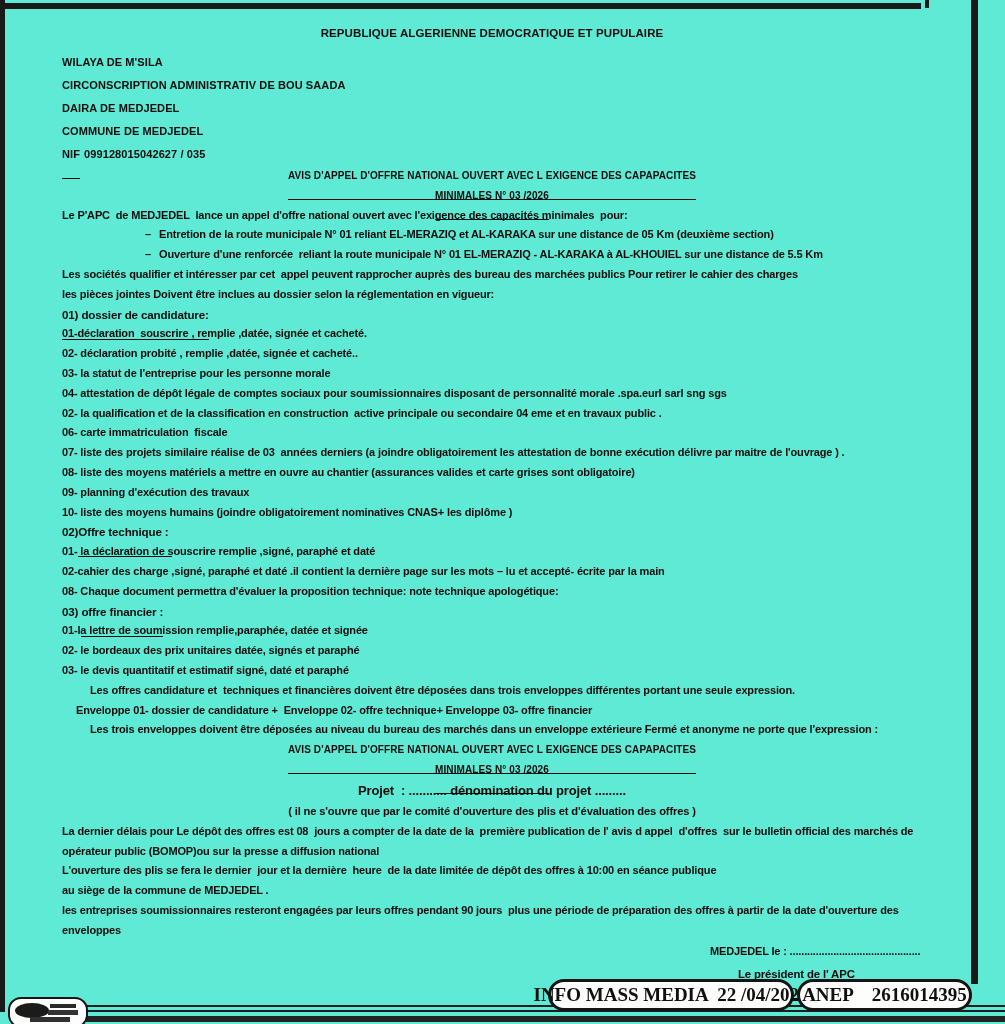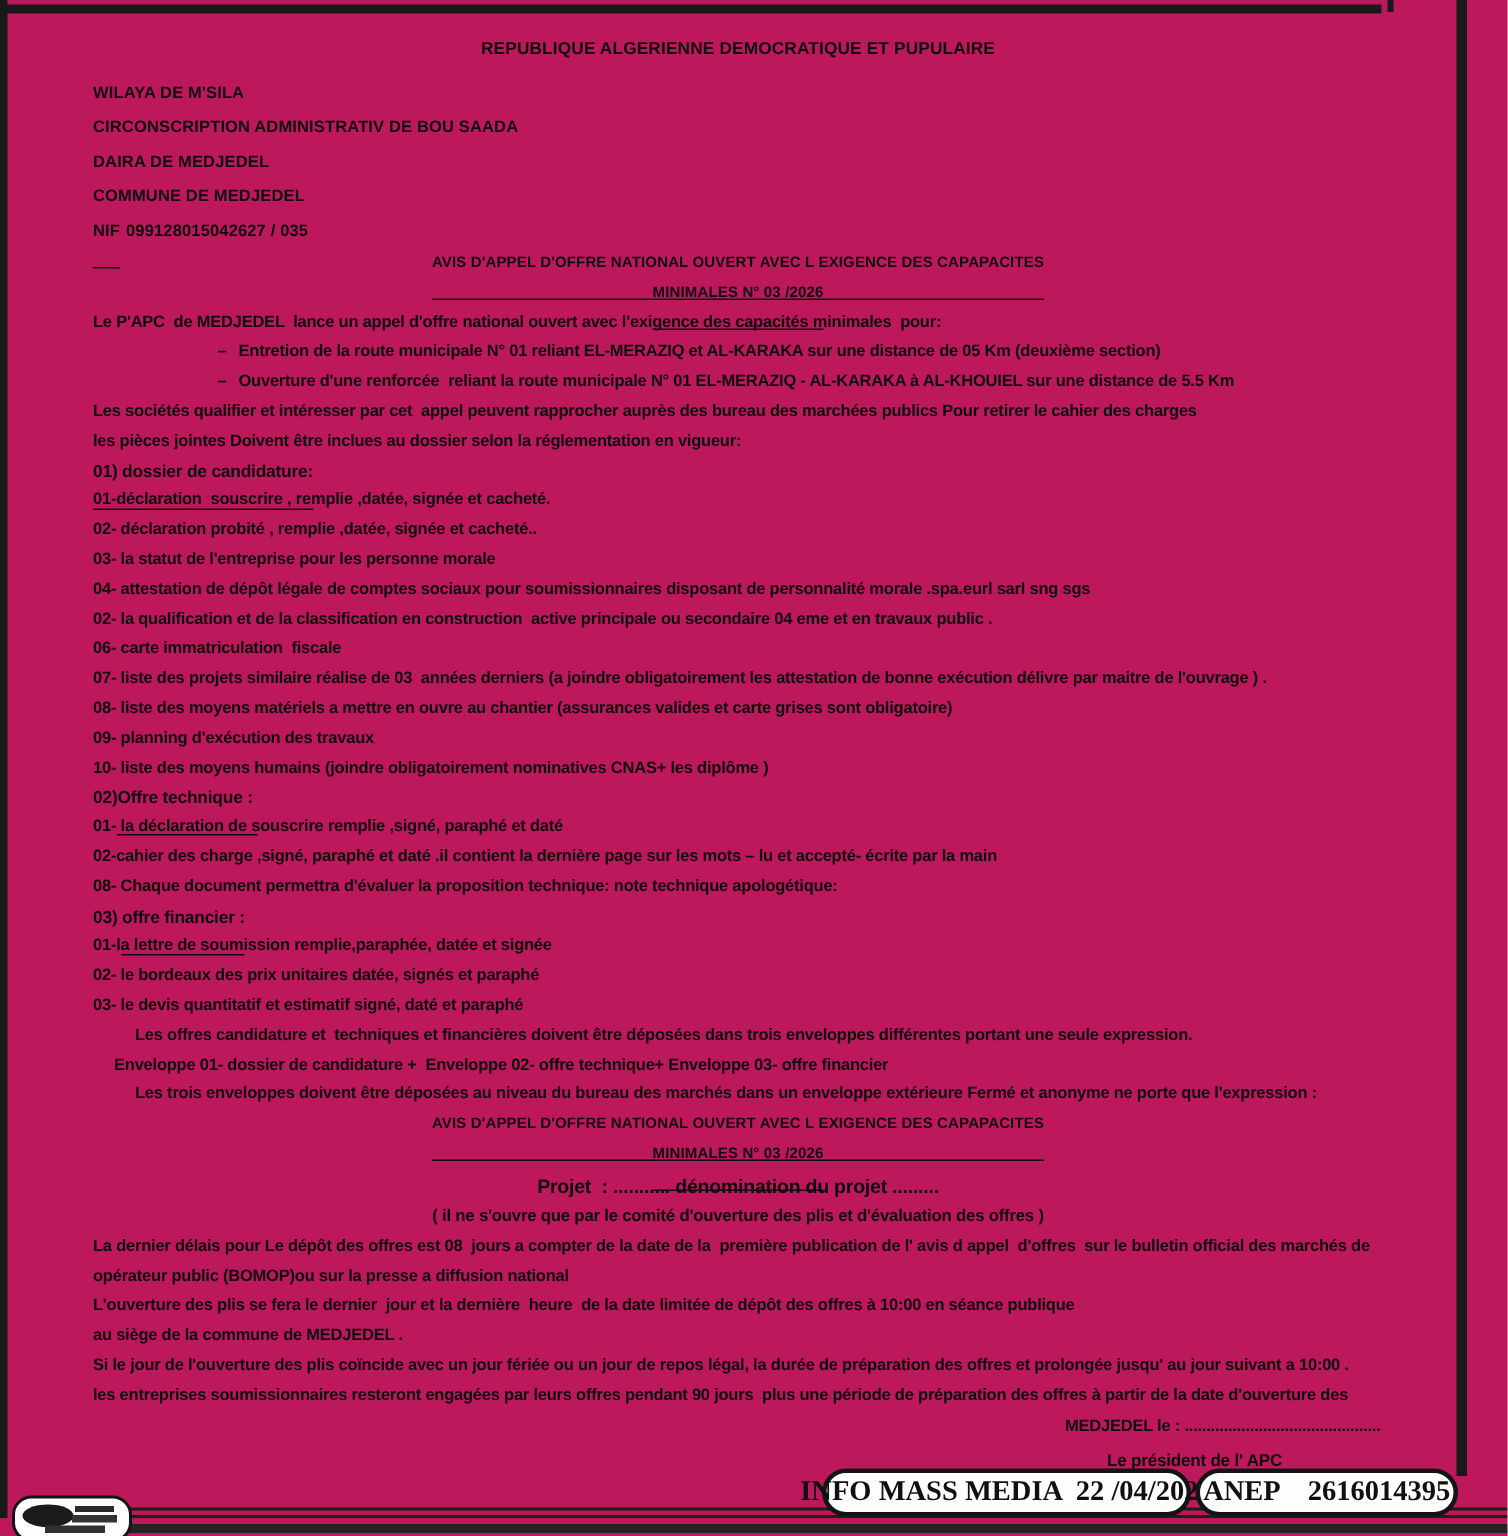--- a/index.html
+++ b/index.html
@@ -1,18 +1,18 @@
 <!DOCTYPE html>
 <html><head>
 <meta charset="utf-8">
 <style>
   html,body{margin:0;padding:0;background:#d9d9d6;}
   .page{
     position:relative;width:1005px;height:1024px;margin:0 auto;
-    background:#be185d;overflow:hidden;color:#0d0d0d;
+    background:#5eead4;overflow:hidden;color:#0d0d0d;
     font-family:"Liberation Sans","DejaVu Sans",sans-serif;
     -webkit-font-smoothing:antialiased;
   }
   
   .b-top{position:absolute;left:0;top:3px;width:921px;height:6px;background:#191919;}
   .b-top2{position:absolute;left:925px;top:0;width:4px;height:8px;background:#191919;}
   .b-left{position:absolute;left:0;top:0;width:5px;height:1012px;background:#191919;}
   .b-right{position:absolute;left:971px;top:0;width:7px;height:984px;background:#191919;}
 
   .content{
@@ -131,22 +131,22 @@
       <div class="ln title-line"><span class="u">AVIS D'APPEL D'OFFRE NATIONAL OUVERT AVEC L EXIGENCE DES CAPAPACITES</span></div>
       <div class="ln title-line"><span class="u">MINIMALES N° 03 /2026</span></div>
       <div class="ln projet">Projet  : ........... dénomination du projet .........</div>
       <div class="ln notep">( il ne s'ouvre que par le comité d'ouverture des plis et d'évaluation des offres )</div>
     </div>
 
     <div class="ln">La dernier délais pour Le dépôt des offres est 08  jours a compter de la date de la  première publication de l' avis d appel  d'offres  sur le bulletin official des marchés de</div>
     <div class="ln">opérateur public (BOMOP)ou sur la presse a diffusion national</div>
     <div class="ln">L'ouverture des plis se fera le dernier  jour et la dernière  heure  de la date limitée de dépôt des offres à 10:00 en séance publique</div>
     <div class="ln">au siège de la commune de MEDJEDEL .</div>
-    <div class="ln">Si le jour de l'ouverture des plis coïncide avec un jour fériée ou un jour de repos légal, la durée de préparation des offres et prolongée jusqu' au jour suivant a 10:00 .</div>
     <div class="ln">les entreprises soumissionnaires resteront engagées par leurs offres pendant 90 jours  plus une période de préparation des offres à partir de la date d'ouverture des</div>
+    <div class="ln">enveloppes</div>
 
     <div class="sig">
       <div class="ln sig-l1">MEDJEDEL le : .............................................</div>
       <div class="ln sig-l2"><span class="u">Le président de l' APC</span></div>
     </div>
 
   </div>
 
   <div class="dline"></div>
   <div class="bottom-band"></div>

